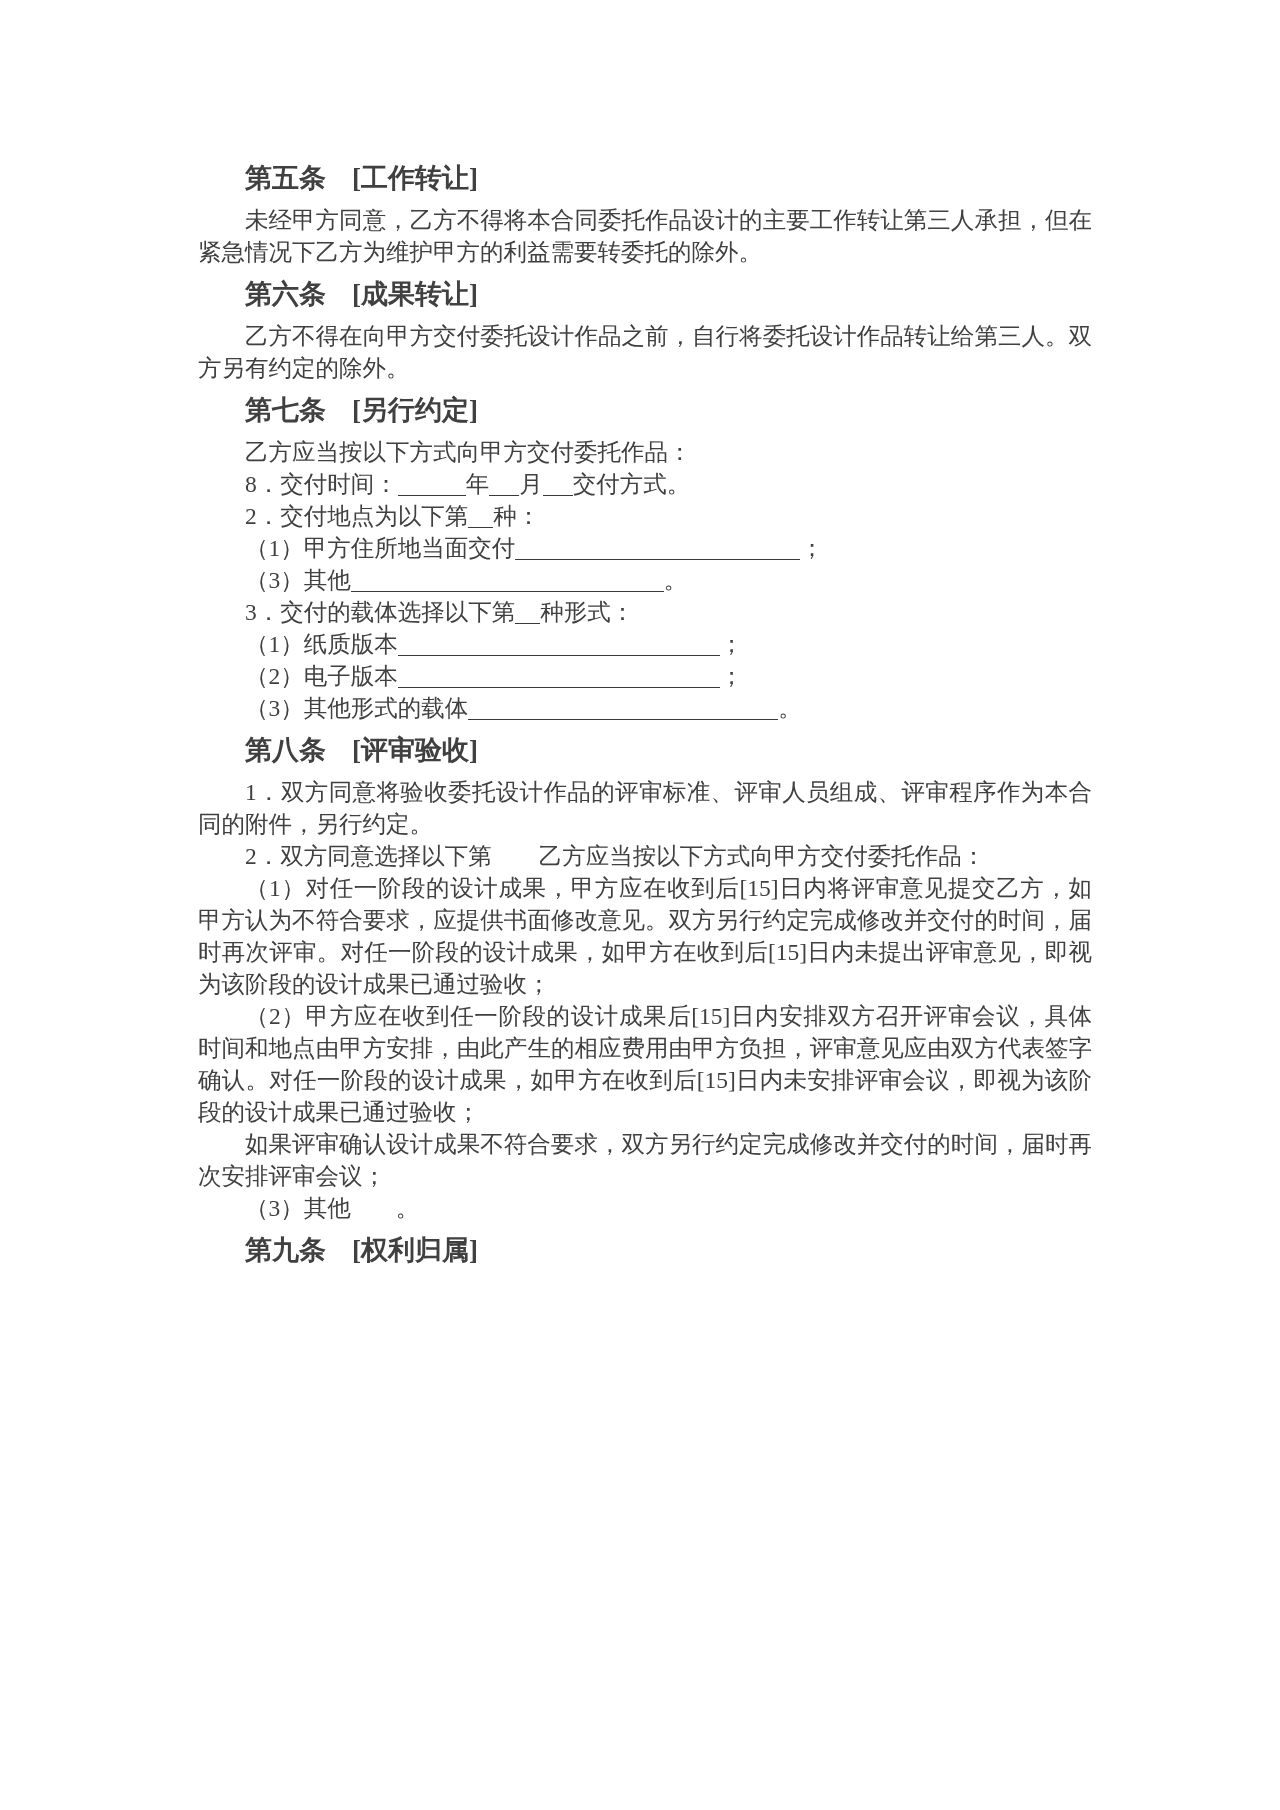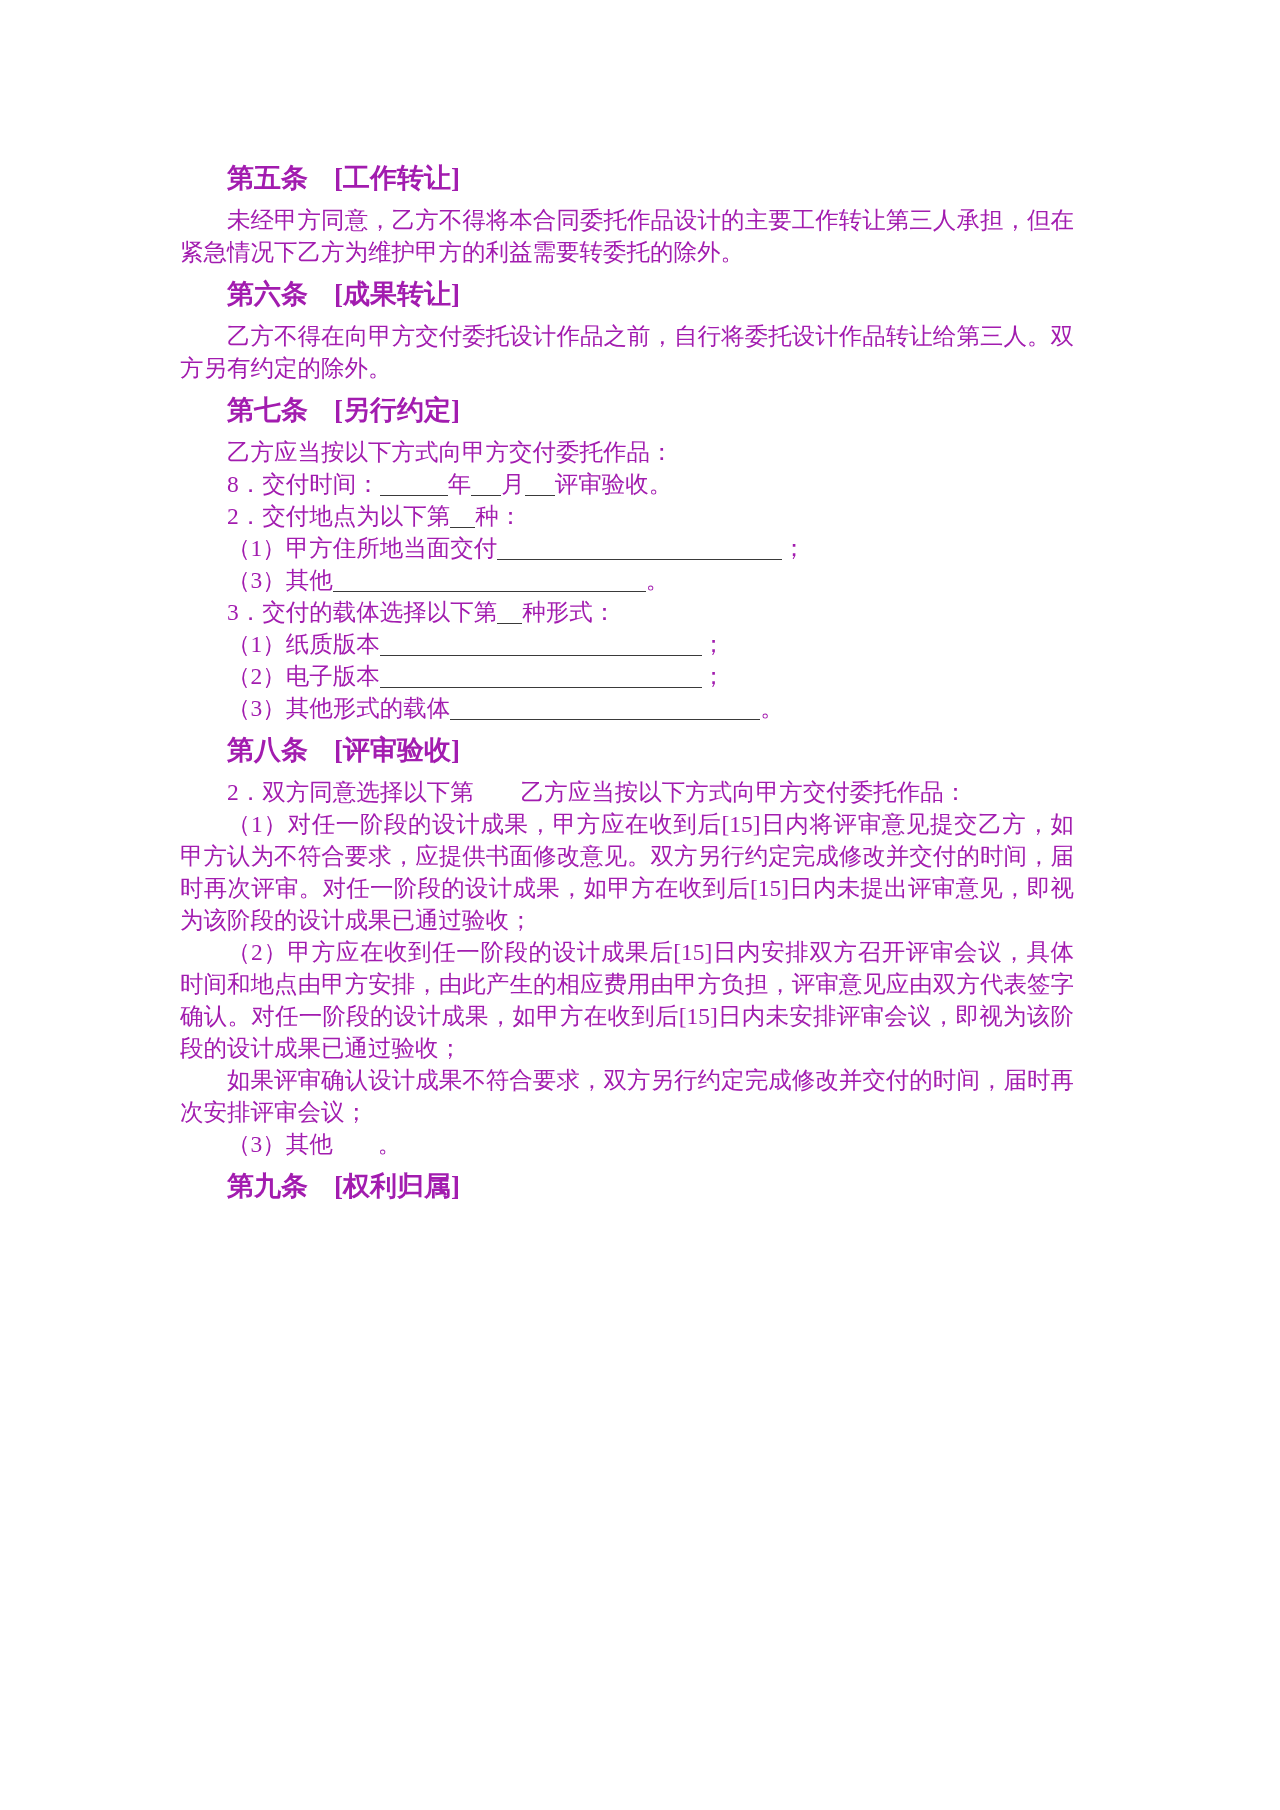--- a/index.html
+++ b/index.html
@@ -9,24 +9,24 @@
   }
   .page{
     position:relative;
     width:1280px;
     height:1810px;
     background:#ffffff;
     overflow:hidden;
   }
   .doc-body{
     position:absolute;
-    left:180px;
+    left:198px;
     top:152px;
     width:894px;
-    color:#a21caf;
+    color:#404040;
   }
   p.para{
     margin:0;
     padding:0;
     text-indent:47px;
     text-align:justify;
     word-break:break-all;
   }
   p.body{
     font-size:23.5px;
@@ -55,29 +55,30 @@
 <body>
 
 <div class="page">
   <div class="doc-body">
       <p class="para heading"><span class="run">第五条</span><span class="gap" style="width: 26px;"></span><span class="run">[工作转让]</span></p>
       <p class="para body"><span class="run">未经甲方同意，乙方不得将本合同委托作品设计的主要工作转让第三人承担，但在紧急情况下乙方为维护甲方的利益需要转委托的除外。</span></p>
       <p class="para heading"><span class="run">第六条</span><span class="gap" style="width: 26px;"></span><span class="run">[成果转让]</span></p>
       <p class="para body"><span class="run">乙方不得在向甲方交付委托设计作品之前，自行将委托设计作品转让给第三人。双方另有约定的除外。</span></p>
       <p class="para heading"><span class="run">第七条</span><span class="gap" style="width: 26px;"></span><span class="run">[另行约定]</span></p>
       <p class="para body"><span class="run">乙方应当按以下方式向甲方交付委托作品：</span></p>
-      <p class="para body"><span class="run">8．交付时间：</span><span class="blank" style="width: 68px;"></span><span class="run">年</span><span class="blank" style="width: 30px;"></span><span class="run">月</span><span class="blank" style="width: 30px;"></span><span class="run">评审验收。</span></p>
+      <p class="para body"><span class="run">8．交付时间：</span><span class="blank" style="width: 68px;"></span><span class="run">年</span><span class="blank" style="width: 30px;"></span><span class="run">月</span><span class="blank" style="width: 30px;"></span><span class="run">交付方式。</span></p>
       <p class="para body"><span class="run">2．交付地点为以下第</span><span class="blank" style="width: 25px;"></span><span class="run">种：</span></p>
       <p class="para body"><span class="run">（1）甲方住所地当面交付</span><span class="blank" style="width: 285px;"></span><span class="run">；</span></p>
       <p class="para body"><span class="run">（3）其他</span><span class="blank" style="width: 313px;"></span><span class="run">。</span></p>
       <p class="para body"><span class="run">3．交付的载体选择以下第</span><span class="blank" style="width: 25px;"></span><span class="run">种形式：</span></p>
       <p class="para body"><span class="run">（1）纸质版本</span><span class="blank" style="width: 322px;"></span><span class="run">；</span></p>
       <p class="para body"><span class="run">（2）电子版本</span><span class="blank" style="width: 322px;"></span><span class="run">；</span></p>
       <p class="para body"><span class="run">（3）其他形式的载体</span><span class="blank" style="width: 310px;"></span><span class="run">。</span></p>
       <p class="para heading"><span class="run">第八条</span><span class="gap" style="width: 26px;"></span><span class="run">[评审验收]</span></p>
+      <p class="para body"><span class="run">1．双方同意将验收委托设计作品的评审标准、评审人员组成、评审程序作为本合同的附件，另行约定。</span></p>
       <p class="para body"><span class="run">2．双方同意选择以下第</span><span class="gap" style="width: 47px;"></span><span class="run">乙方应当按以下方式向甲方交付委托作品：</span></p>
       <p class="para body"><span class="run">（1）对任一阶段的设计成果，甲方应在收到后[15]日内将评审意见提交乙方，如甲方认为不符合要求，应提供书面修改意见。双方另行约定完成修改并交付的时间，届时再次评审。对任一阶段的设计成果，如甲方在收到后[15]日内未提出评审意见，即视为该阶段的设计成果已通过验收；</span></p>
       <p class="para body"><span class="run">（2）甲方应在收到任一阶段的设计成果后[15]日内安排双方召开评审会议，具体时间和地点由甲方安排，由此产生的相应费用由甲方负担，评审意见应由双方代表签字确认。对任一阶段的设计成果，如甲方在收到后[15]日内未安排评审会议，即视为该阶段的设计成果已通过验收；</span></p>
       <p class="para body"><span class="run">如果评审确认设计成果不符合要求，双方另行约定完成修改并交付的时间，届时再次安排评审会议；</span></p>
       <p class="para body"><span class="run">（3）其他</span><span class="gap" style="width: 45px;"></span><span class="run">。</span></p>
       <p class="para heading"><span class="run">第九条</span><span class="gap" style="width: 26px;"></span><span class="run">[权利归属]</span></p>
     </div>
 </div>
 
 </body></html>

